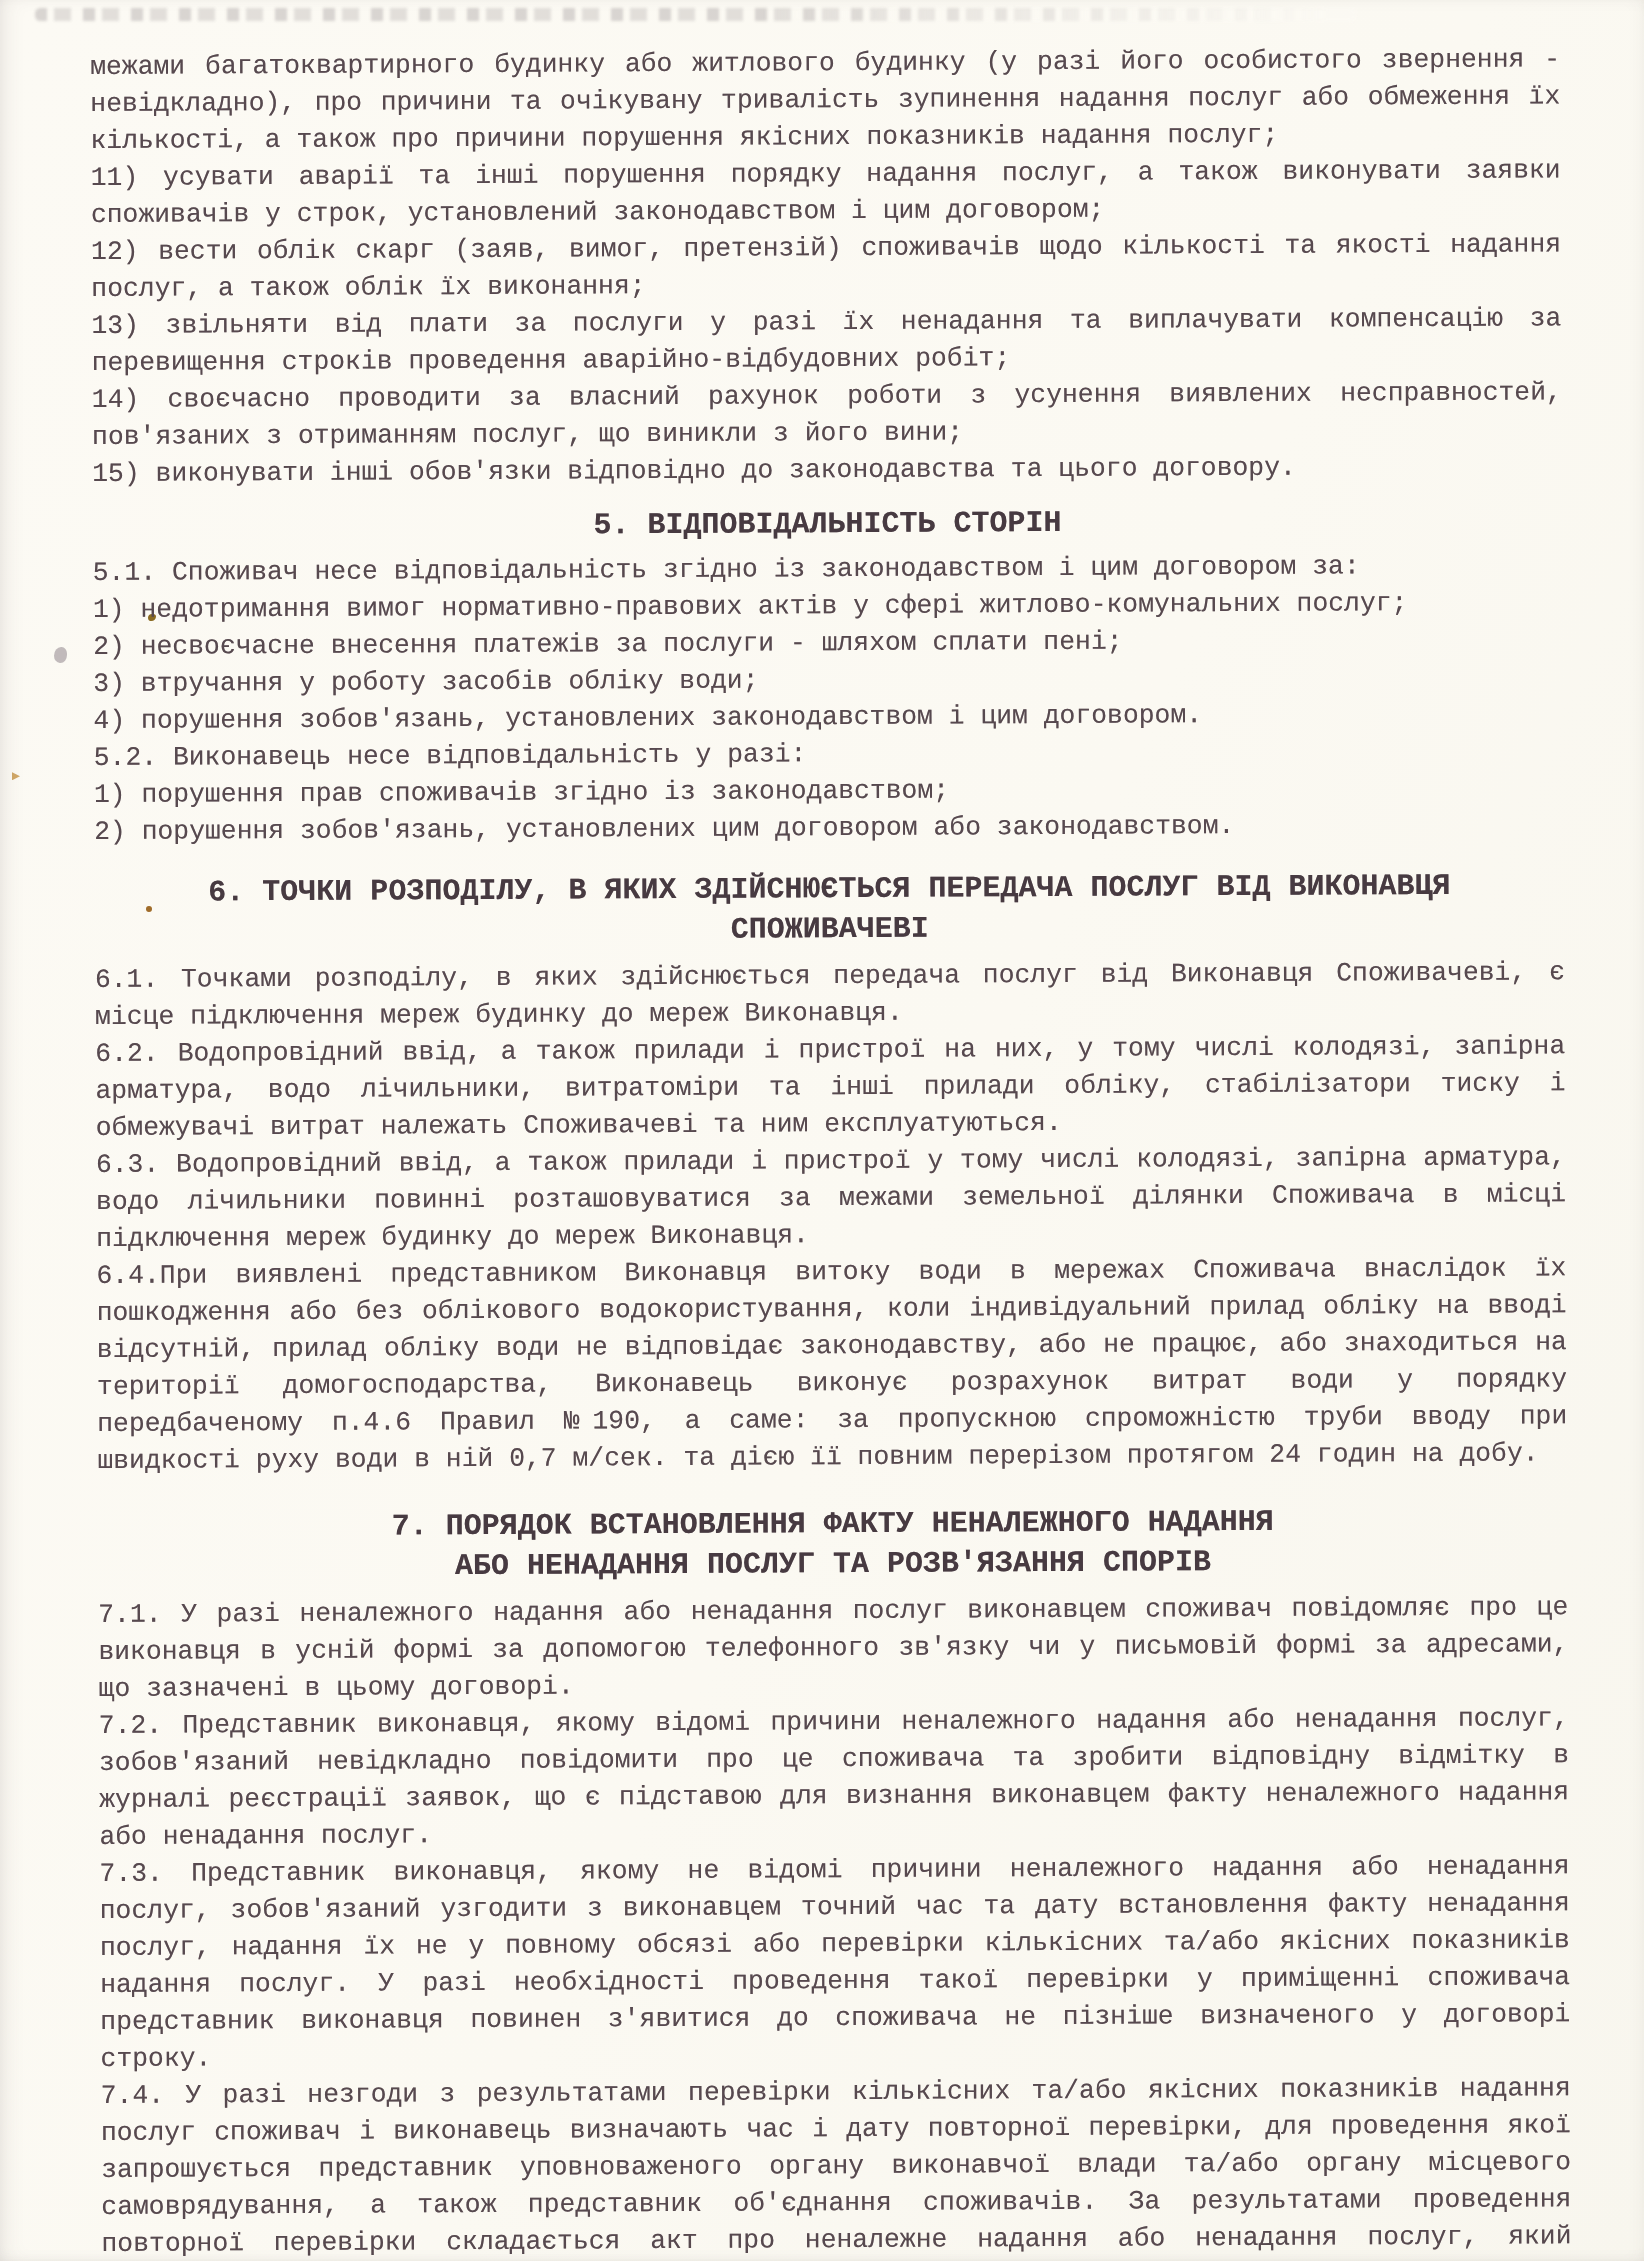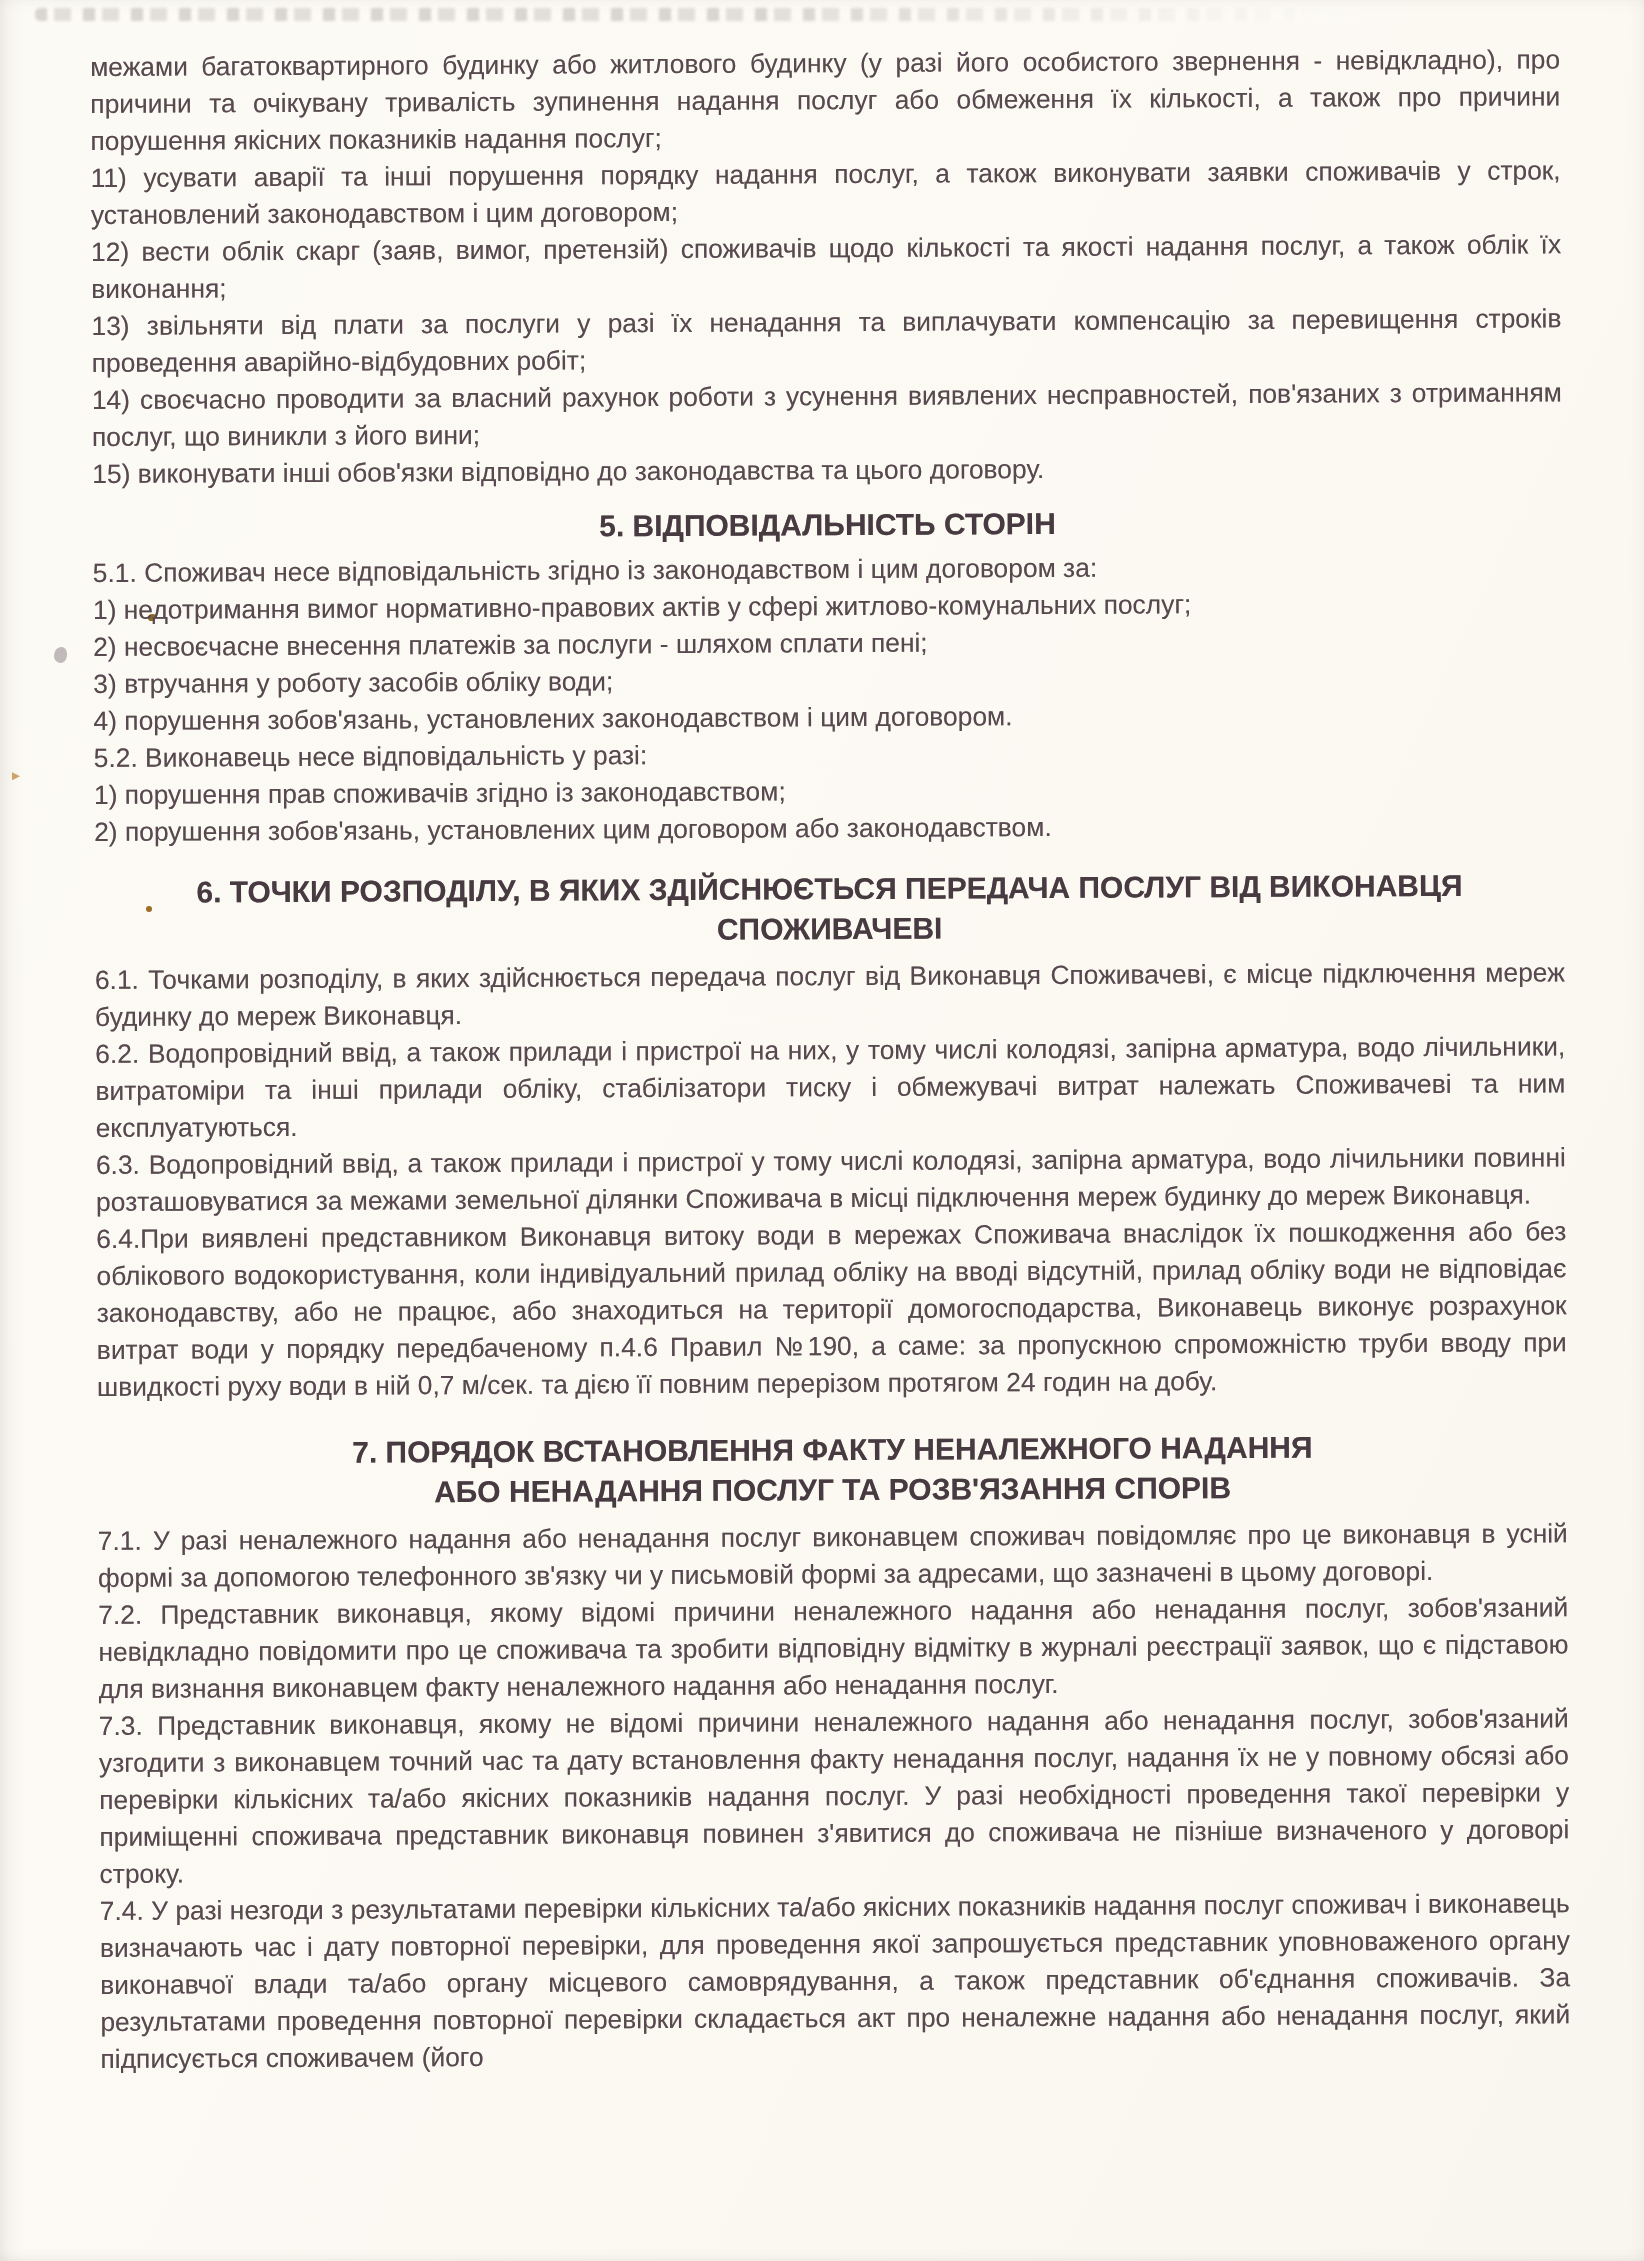--- a/index.html
+++ b/index.html
@@ -1,21 +1,21 @@
 <!DOCTYPE html>
 <html lang="uk" style="font-size:10.3px"><head>
 <meta charset="utf-8">
 <style>
   html, body { margin:0; padding:0; background:#e8e6e0; }
   .page {
     position:relative;
     width:1644px; height:2261px;
     background: linear-gradient(115deg, #fcfaf4 0%, #fbf9f2 55%, #f8f6ee 100%);
     overflow:hidden;
-    font-family:Liberation Sans, sans-serif;
+    font-family:Liberation Mono, monospace;
   }
   .page::after {
     content:""; position:absolute; inset:0; pointer-events:none;
     box-shadow: inset 11.6px 0 27px -15.5px rgba(80,70,75,.22),
                 inset -9px 0 23px -17px rgba(80,70,75,.15),
                 inset 0 -7.7px 19.3px -14px rgba(80,70,75,.10);
   }
   .content {
     position:absolute; left:90px; top:49px; width:1470px;
     transform:rotate(-0.3deg); transform-origin:0 0;

